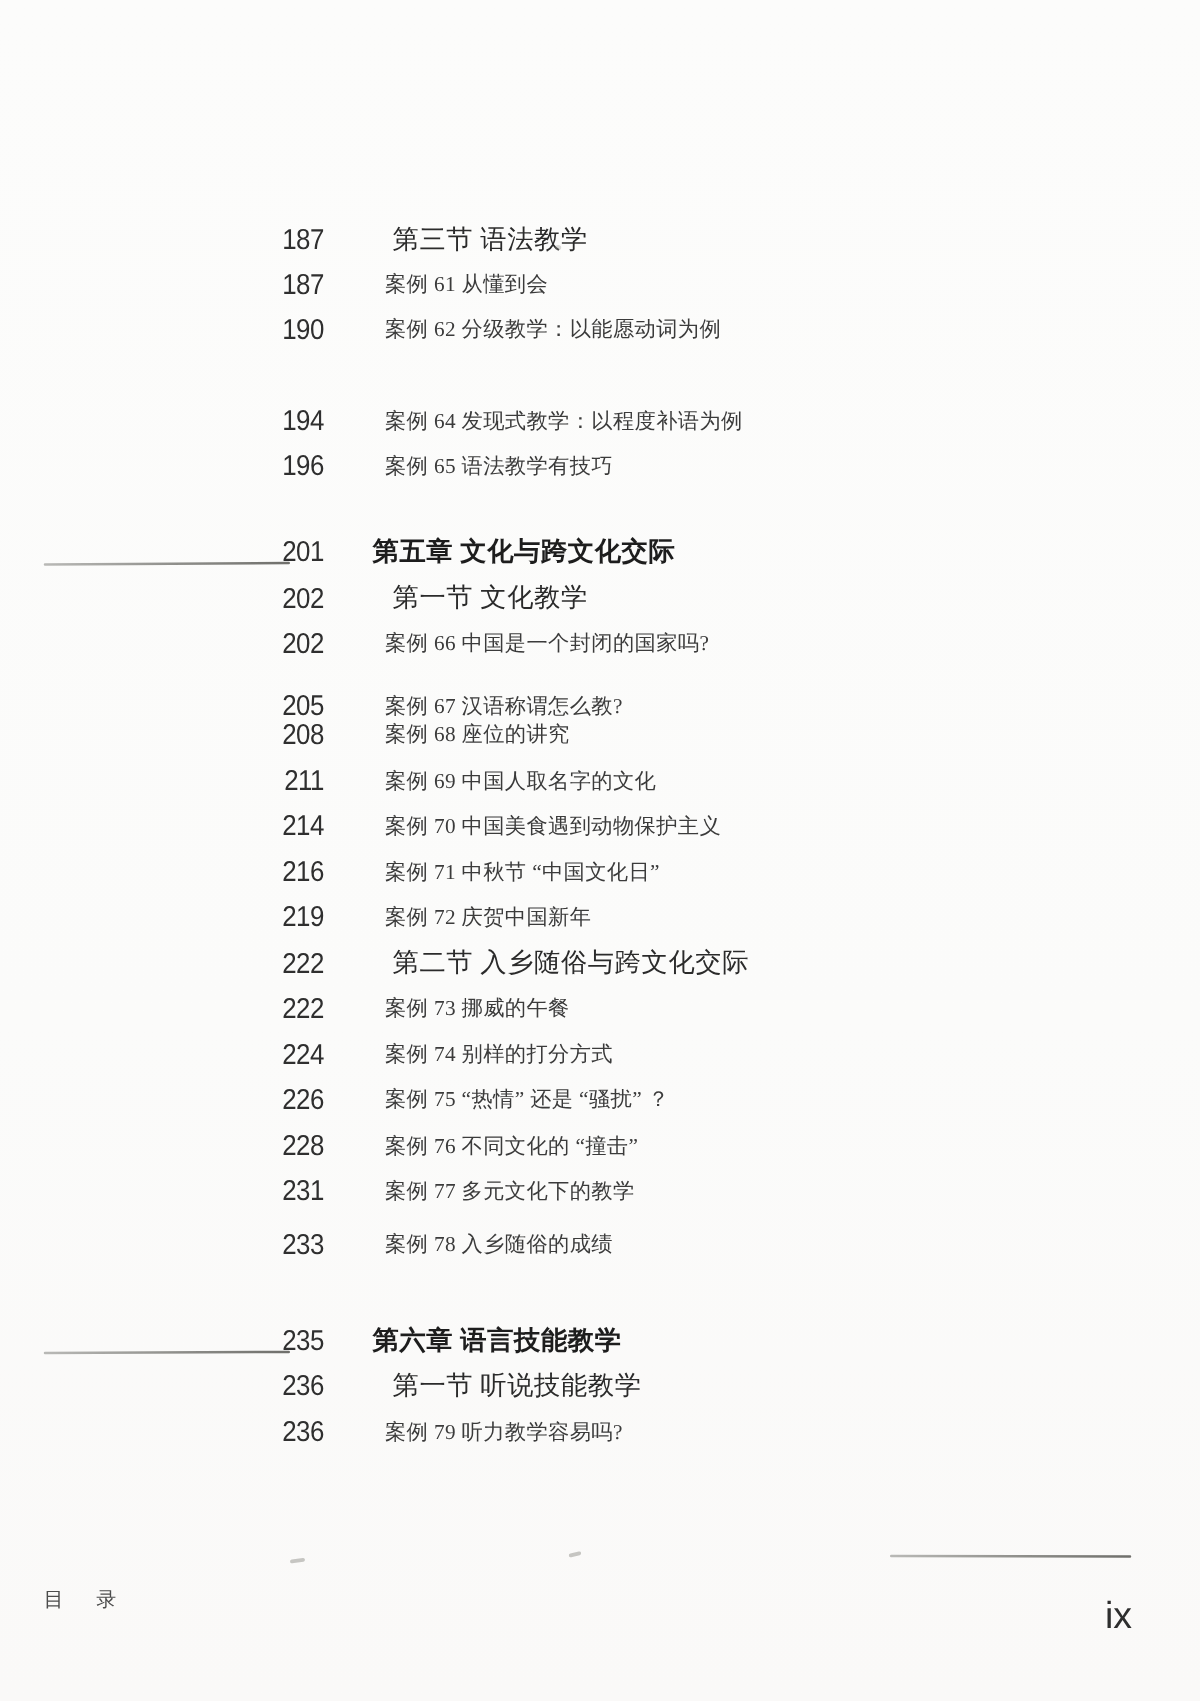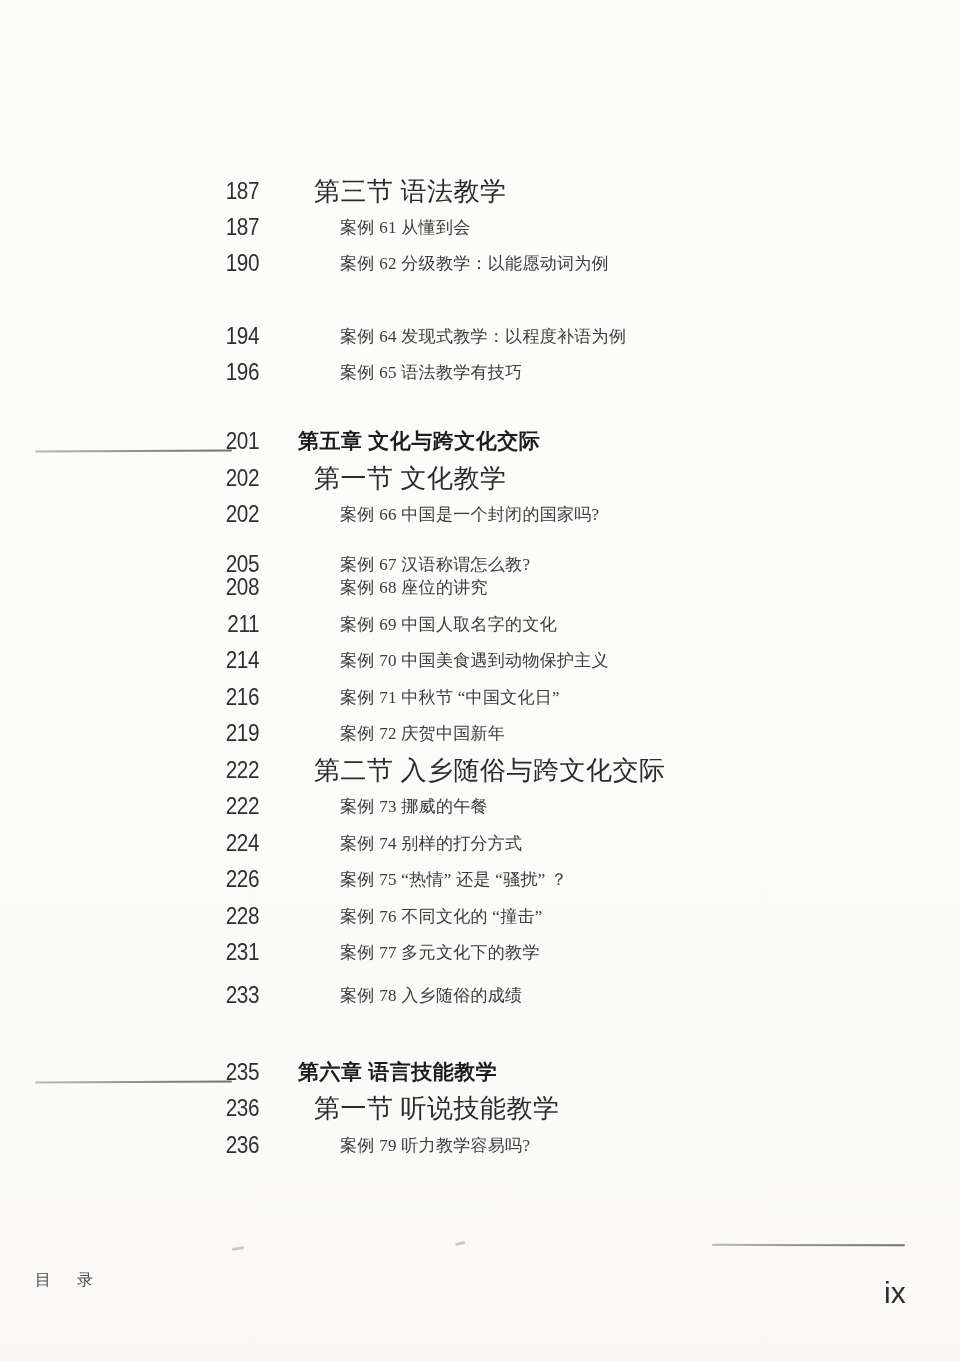--- a/index.html
+++ b/index.html
@@ -31,25 +31,25 @@
     transform-origin: right center;
   }
   .title { color: #333; }
   .lvl-chapter .title {
     margin-left: 39px;
     font-size: 21px; font-weight: 700;
     color: #1d1d1d; letter-spacing: 0.5px;
   }
   .lvl-section .title {
     margin-left: 55px;
-    font-size: 26px; font-weight: 400;
+    font-size: 21px; font-weight: 400;
     color: #2b2b2b; letter-spacing: 0.5px;
   }
   .lvl-case .title {
-    margin-left: 81px;
+    margin-left: 49px;
     font-size: 17px; font-weight: 400;
     color: #3b3b3b; letter-spacing: 0.3px;
   }
   .rule {
     position: absolute; height: 2px;
     background: linear-gradient(90deg, #b9b9b6, #8e8e8a 55%, #6f6f6b);
     border-radius: 1px;
   }
   .rule-chapter-1 { top: 450px; left: 35px; width: 197px; transform: rotate(-0.3deg); }
   .rule-chapter-2 { top: 1081px; left: 35px; width: 197px; transform: rotate(-0.25deg); }

